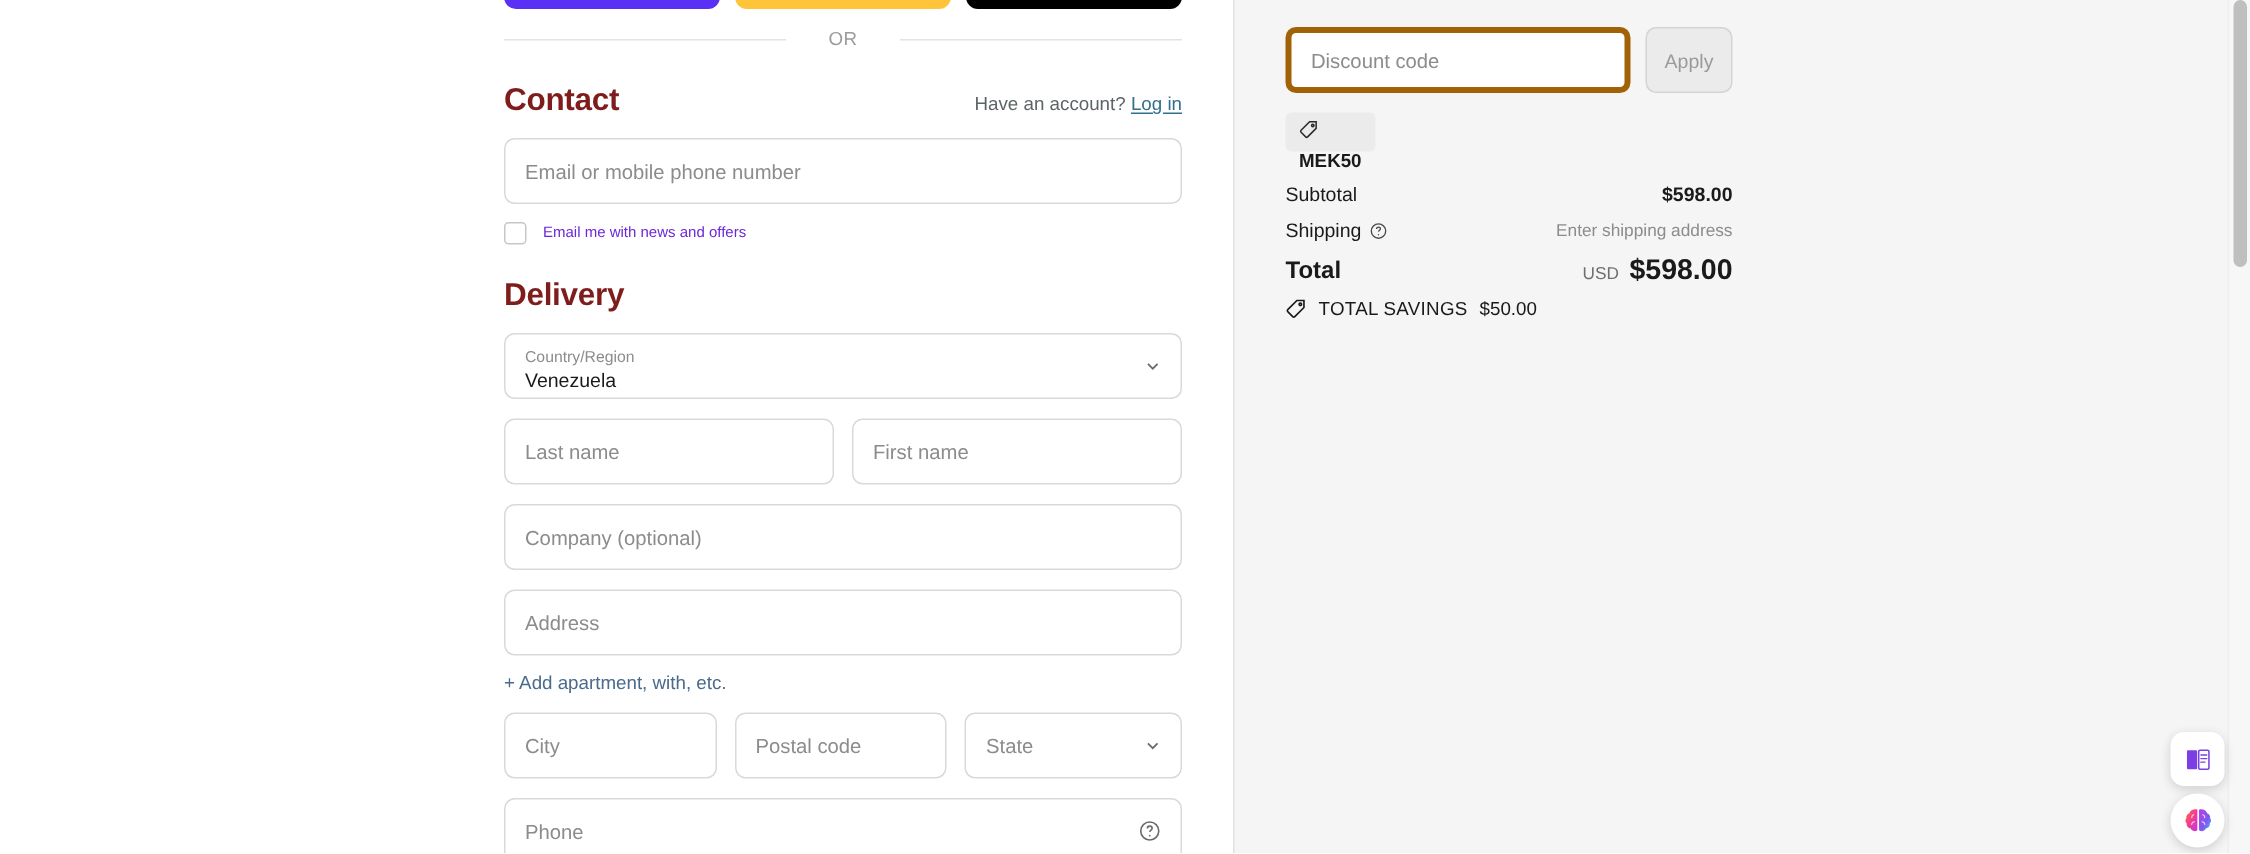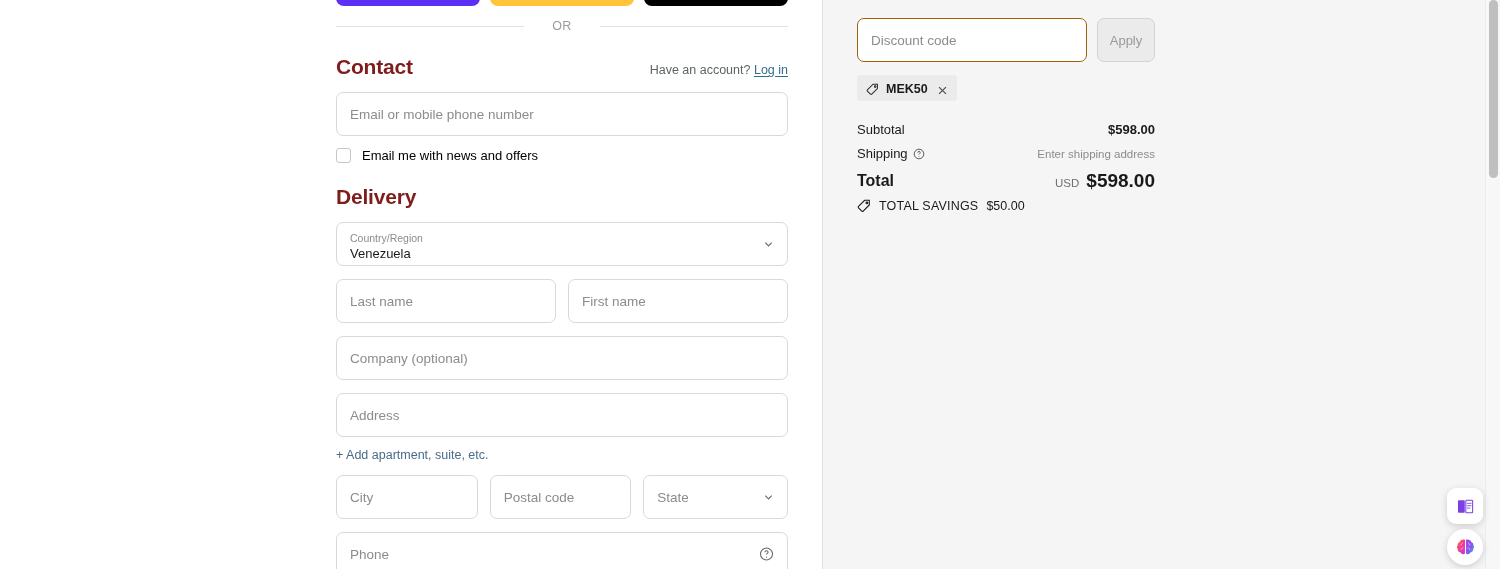--- a/index.html
+++ b/index.html
@@ -166,22 +166,22 @@
   }
   .cbox {
     width: 15px;
     height: 15px;
     border: 1px solid #c7c7c7;
     border-radius: 3px;
     background: #fff;
     flex: none;
   }
   .check-label {
-    font-size: 13px;
-    color: #000000;
+    font-size: 10px;
+    color: #6d28d9;
   }
 
   
   .add-link {
     display: block;
     margin-top: 11px;
     font-size: 12.5px;
     color: #4a6b8a;
     cursor: pointer;
   }
@@ -202,21 +202,21 @@
   }
 
   .disc-row {
     display: flex;
     gap: 10px;
     margin-top: 18px;
   }
   .disc-input {
     flex: 1;
     height: 44px;
-    border: 1px solid #a16207;
+    border: 4px solid #a16207;
     border-radius: 7px;
     background: #ffffff;
     display: flex;
     align-items: center;
     padding: 0 13px;
     font-size: 13.5px;
     color: #8c8c8c;
     cursor: text;
   }
   .apply-btn {
@@ -229,27 +229,28 @@
     font-size: 13px;
     font-family: "Liberation Sans", sans-serif;
     display: flex;
     align-items: center;
     justify-content: center;
     cursor: pointer;
   }
 
   .tag-chip {
     display: inline-flex;
-    align-items: flex-end;
+    align-items: flex-start;
     gap: 7px;
     background: #ebebeb;
     border-radius: 4px;
     padding: 5px 9px;
     margin-top: 13px;
     height: 26px;
+    flex-direction: column;
   }
   .tag-chip .tag-ico { width: 13px; height: 13px; color: #2b2b2b; flex: none; }
   .tag-chip .tag-txt { font-size: 12.5px; font-weight: 700; color: #1a1a1a; }
   .tag-chip .tag-x { width: 11px; height: 11px; color: #4a4a4a; cursor: pointer; margin-left: 2px; }
 
   .totals { margin-top: 21px; }
   .t-row {
     display: flex;
     justify-content: space-between;
     align-items: center;
@@ -388,21 +389,21 @@
       </div>
 
       <div class="field">
         <span class="ph">Company (optional)</span>
       </div>
 
       <div class="field">
         <span class="ph">Address</span>
       </div>
 
-      <span class="add-link">+ Add apartment, suite, etc.</span>
+      <span class="add-link">+ Add apartment, with, etc.</span>
 
       <div class="row3">
         <div class="field f-city">
           <span class="ph">City</span>
         </div>
         <div class="field f-post">
           <span class="ph">Postal code</span>
         </div>
         <div class="field f-state">
           <span class="ph">State</span>

